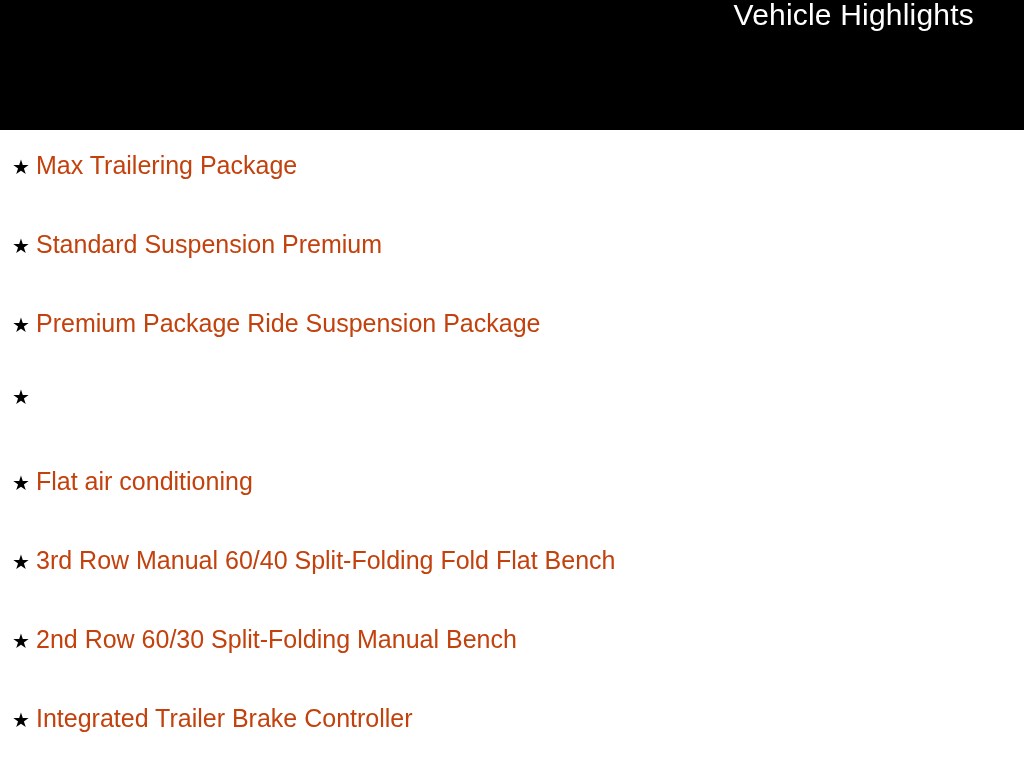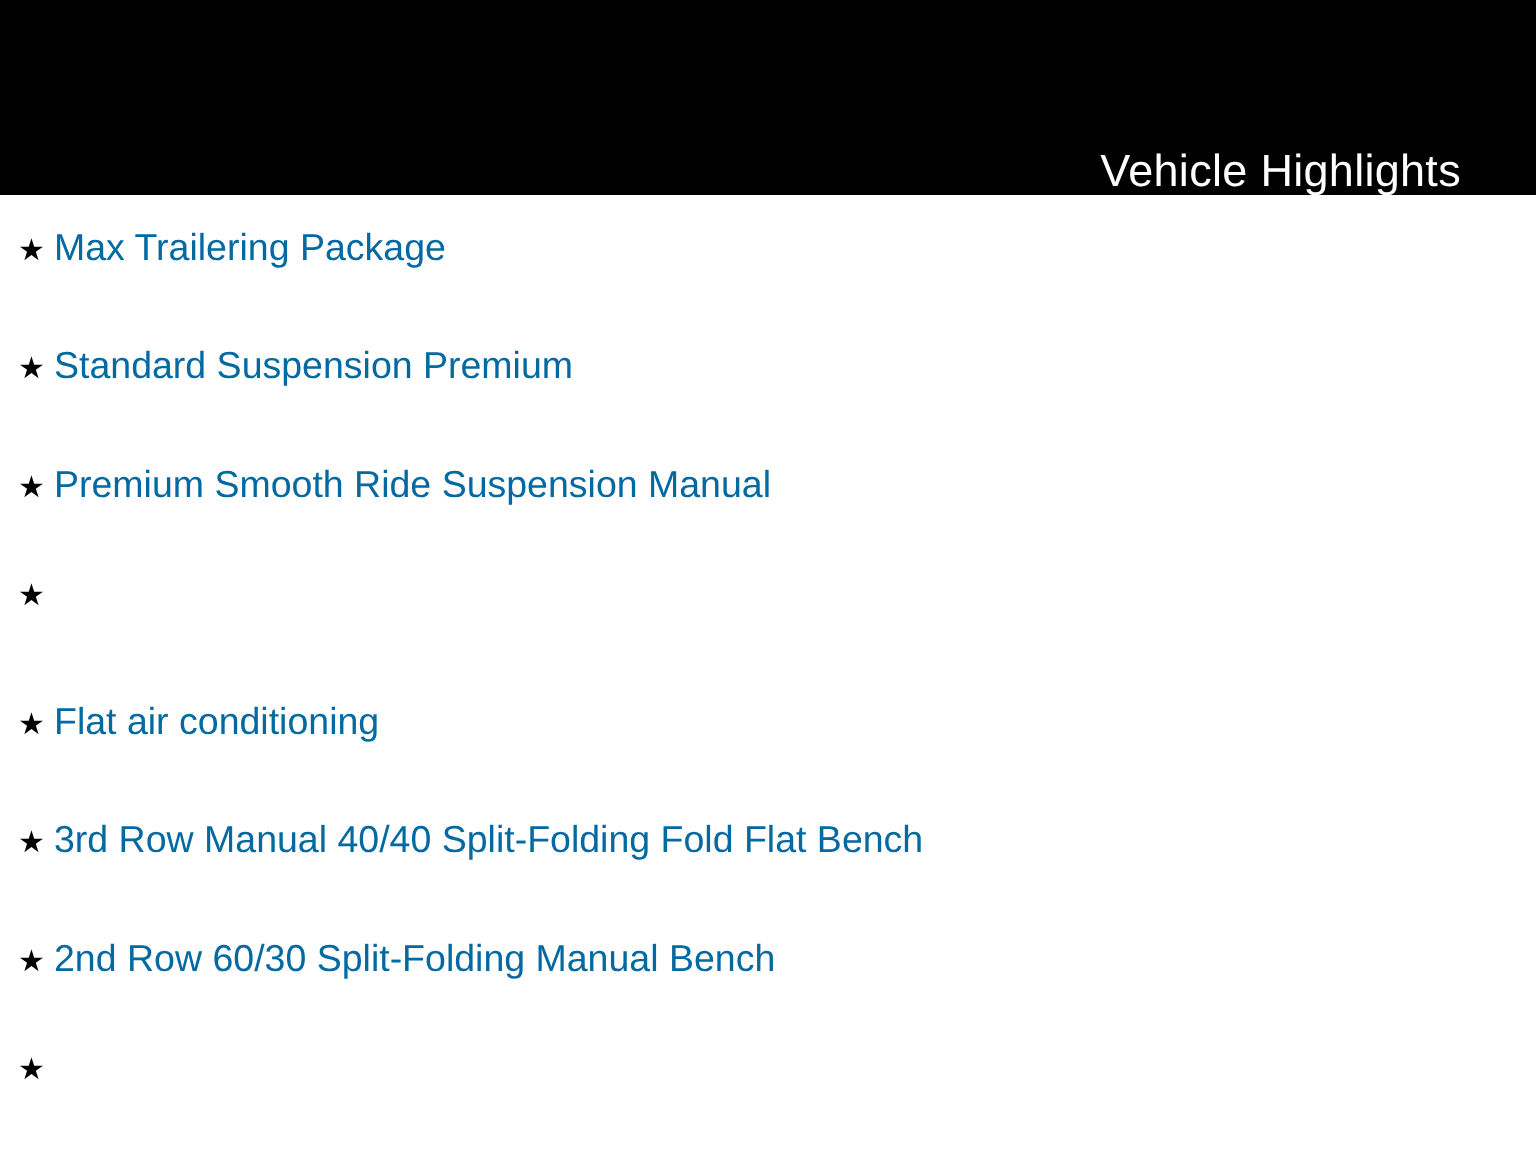--- a/index.html
+++ b/index.html
@@ -17,21 +17,21 @@
     position: relative;
     width: 1024px;
     height: 768px;
     background: #ffffff;
   }
   .header-bar {
     width: 100%;
     height: 130px;
     background: #000000;
     display: flex;
-    align-items: flex-end;
+    align-items: flex-start;
     justify-content: flex-end;
     box-sizing: border-box;
     padding-right: 50px;
   }
   .header-title {
     color: #ffffff;
     font-size: 30px;
     font-weight: 400;
     letter-spacing: 0.2px;
     line-height: 1;
@@ -51,21 +51,21 @@
   }
   .star-icon {
     width: 24px;
     flex: 0 0 24px;
     color: #000000;
     font-size: 20px;
     line-height: 1;
     text-align: left;
   }
   .item-label {
-    color: #0369a1;
+    color: #c2410c;
     font-size: 25px;
     font-weight: 400;
     line-height: 1.2;
     white-space: nowrap;
   }
 </style>
 </head>
 <body>
 
 <div class="page">
@@ -78,35 +78,36 @@
     <li class="highlight-item">
       <span class="star-icon">★</span>
       <span class="item-label">Max Trailering Package</span>
     </li>
     <li class="highlight-item">
       <span class="star-icon">★</span>
       <span class="item-label">Standard Suspension Premium</span>
     </li>
     <li class="highlight-item">
       <span class="star-icon">★</span>
-      <span class="item-label">Premium Smooth Ride Suspension Manual</span>
+      <span class="item-label">Premium Package Ride Suspension Package</span>
     </li>
     <li class="highlight-item">
       <span class="star-icon">★</span>
     </li>
     <li class="highlight-item">
       <span class="star-icon">★</span>
       <span class="item-label">Flat air conditioning</span>
     </li>
     <li class="highlight-item">
       <span class="star-icon">★</span>
-      <span class="item-label">3rd Row Manual 40/40 Split-Folding Fold Flat Bench</span>
+      <span class="item-label">3rd Row Manual 60/40 Split-Folding Fold Flat Bench</span>
     </li>
     <li class="highlight-item">
       <span class="star-icon">★</span>
       <span class="item-label">2nd Row 60/30 Split-Folding Manual Bench</span>
     </li>
     <li class="highlight-item">
       <span class="star-icon">★</span>
+      <span class="item-label">Integrated Trailer Brake Controller</span>
     </li>
   </ul>
 
 </div>
 
 </body></html>

